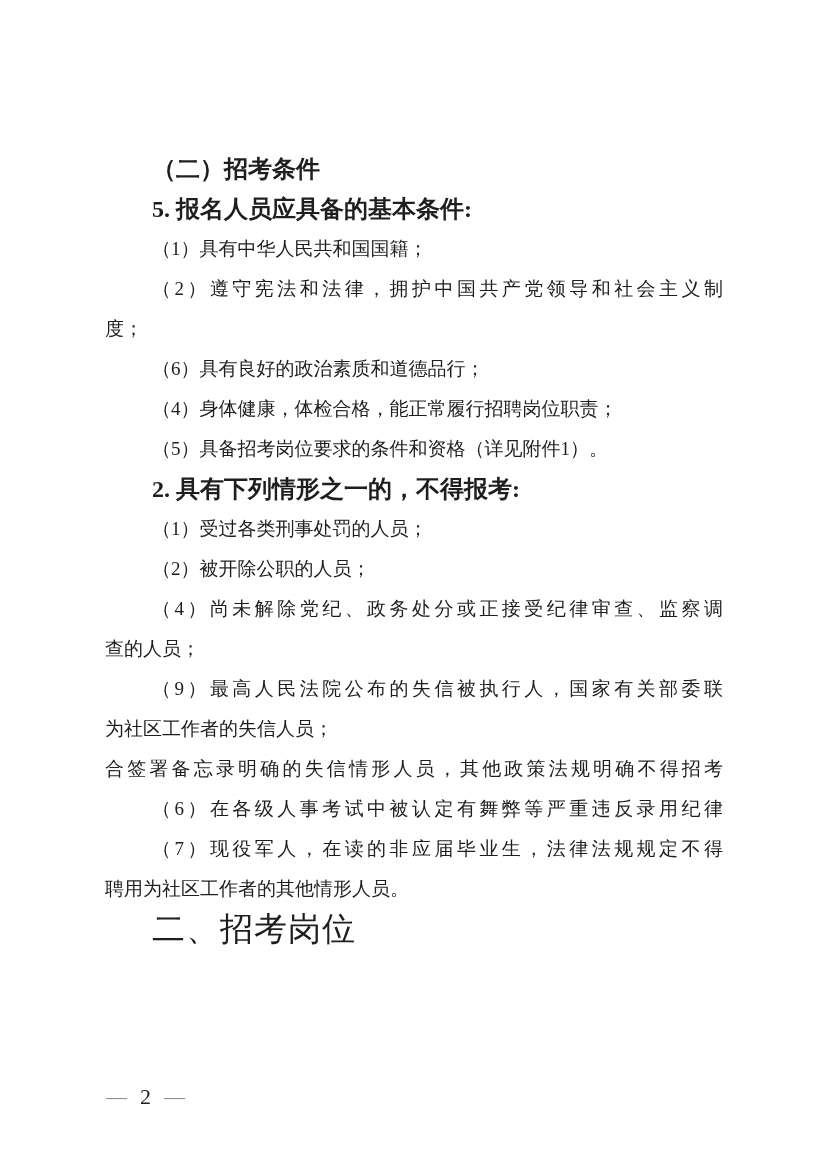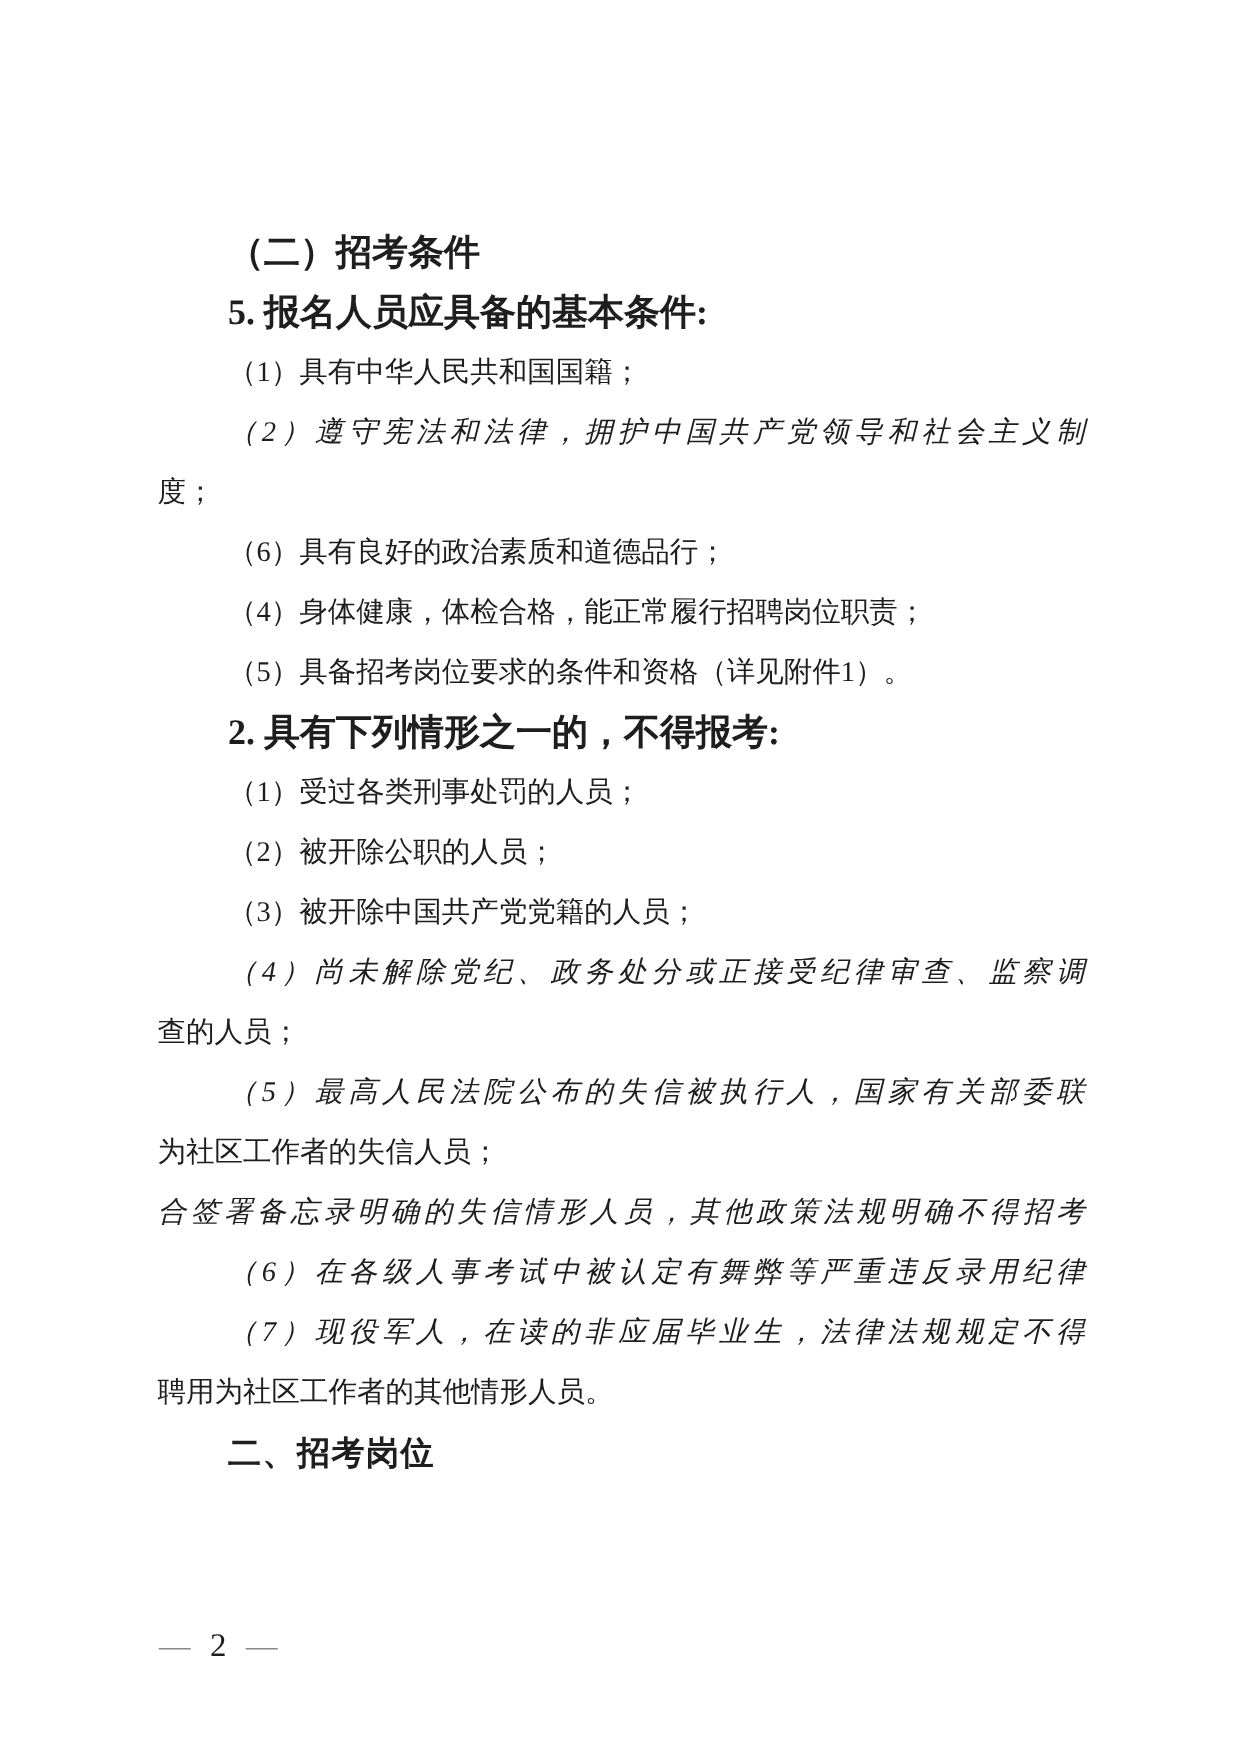--- a/index.html
+++ b/index.html
@@ -27,30 +27,29 @@
     color: #1e1e1e;
     font-family: "Liberation Serif", "DejaVu Serif", serif;
     white-space: nowrap;
   }
   .ind {
     padding-left: 47px;
   }
   .just {
     text-align: justify;
     text-align-last: justify;
-    font-style: italic;
   }
   .b {
     font-weight: 700;
     font-size: 24px;
   }
   .hei {
     font-family: "Liberation Sans", "DejaVu Sans", sans-serif;
-    font-weight: 700;
-    font-size: 22px;
+    font-weight: 400;
+    font-size: 33px;
     letter-spacing: 1px;
   }
   .footer {
     position: absolute;
     left: 106px;
     top: 1080px;
     height: 34px;
     display: flex;
     align-items: center;
     gap: 13px;
@@ -75,24 +74,23 @@
     <div class="ln b ind">5. 报名人员应具备的基本条件:</div>
     <div class="ln ind">（1）具有中华人民共和国国籍；</div>
     <div class="ln ind just">（2）遵守宪法和法律，拥护中国共产党领导和社会主义制</div>
     <div class="ln">度；</div>
     <div class="ln ind">（6）具有良好的政治素质和道德品行；</div>
     <div class="ln ind">（4）身体健康，体检合格，能正常履行招聘岗位职责；</div>
     <div class="ln ind">（5）具备招考岗位要求的条件和资格（详见附件1）。</div>
     <div class="ln b ind">2. 具有下列情形之一的，不得报考:</div>
     <div class="ln ind">（1）受过各类刑事处罚的人员；</div>
     <div class="ln ind">（2）被开除公职的人员；</div>
-    <div class="ln ind">（3）被开除中国共产党党籍的人员；</div>
     <div class="ln ind just">（4）尚未解除党纪、政务处分或正接受纪律审查、监察调</div>
     <div class="ln">查的人员；</div>
-    <div class="ln ind just">（5）最高人民法院公布的失信被执行人，国家有关部委联</div>
+    <div class="ln ind just">（9）最高人民法院公布的失信被执行人，国家有关部委联</div>
     <div class="ln">为社区工作者的失信人员；</div>
     <div class="ln just">合签署备忘录明确的失信情形人员，其他政策法规明确不得招考</div>
     <div class="ln ind just">（6）在各级人事考试中被认定有舞弊等严重违反录用纪律</div>
     <div class="ln ind just">（7）现役军人，在读的非应届毕业生，法律法规规定不得</div>
     <div class="ln">聘用为社区工作者的其他情形人员。</div>
     <div class="ln hei ind">二、招考岗位</div>
   </div>
 
   <div class="footer">
     <span class="dash">—</span>

